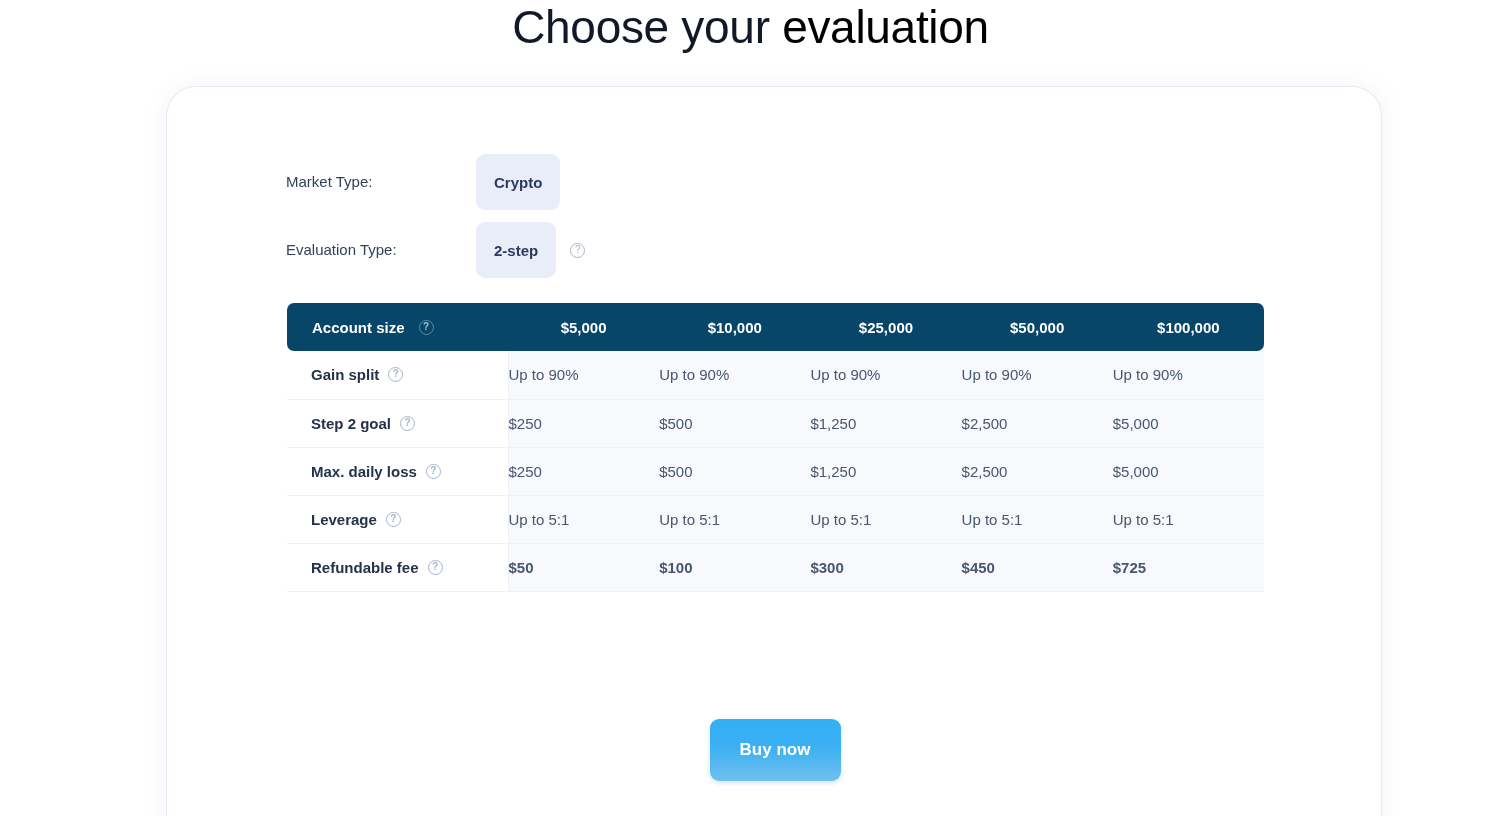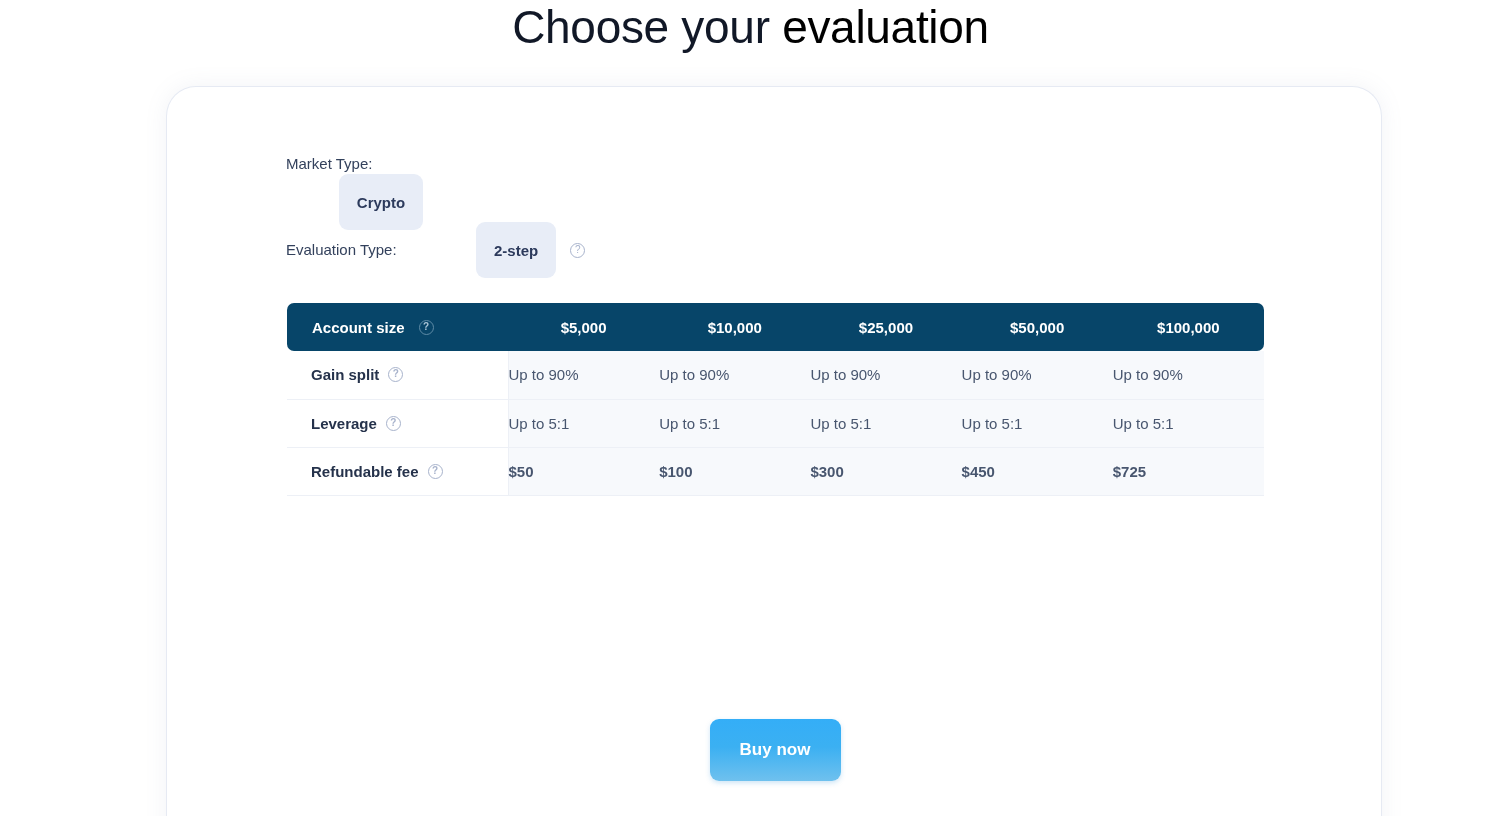--- a/index.html
+++ b/index.html
@@ -49,21 +49,21 @@
     border-top-right-radius: 30px;
     box-shadow: 0 0 22px rgba(130,140,170,0.10);
   }
 
   
   .selector-row {
     position: absolute;
     display: flex;
     align-items: center;
   }
-  #market-row  { left: 119px; top: 67px; flex-direction: column; }
+  #market-row  { left: 119px; top: 67px; }
   #eval-row    { left: 119px; top: 135px; }
 
   .selector-label {
     width: 190px;
     font-size: 15px;
     color: #33415C;
     font-weight: 400;
     line-height: 20px;
   }
 
@@ -269,21 +269,47 @@
               </span>
             </td>
             <td>Up to 90%</td>
             <td>Up to 90%</td>
             <td>Up to 90%</td>
             <td>Up to 90%</td>
             <td>Up to 90%</td>
           </tr>
 
 
-
+          <tr>
+            <td class="row-label">
+              <span class="label-inner">
+                <span>Step 2 goal</span>
+                <span class="help-icon inline">?</span>
+              </span>
+            </td>
+            <td>$250</td>
+            <td>$500</td>
+            <td>$1,250</td>
+            <td>$2,500</td>
+            <td>$5,000</td>
+          </tr>
+
+          <tr>
+            <td class="row-label">
+              <span class="label-inner">
+                <span>Max. daily loss</span>
+                <span class="help-icon inline">?</span>
+              </span>
+            </td>
+            <td>$250</td>
+            <td>$500</td>
+            <td>$1,250</td>
+            <td>$2,500</td>
+            <td>$5,000</td>
+          </tr>
 
 
           <tr>
             <td class="row-label">
               <span class="label-inner">
                 <span>Leverage</span>
                 <span class="help-icon inline">?</span>
               </span>
             </td>
             <td>Up to 5:1</td>

